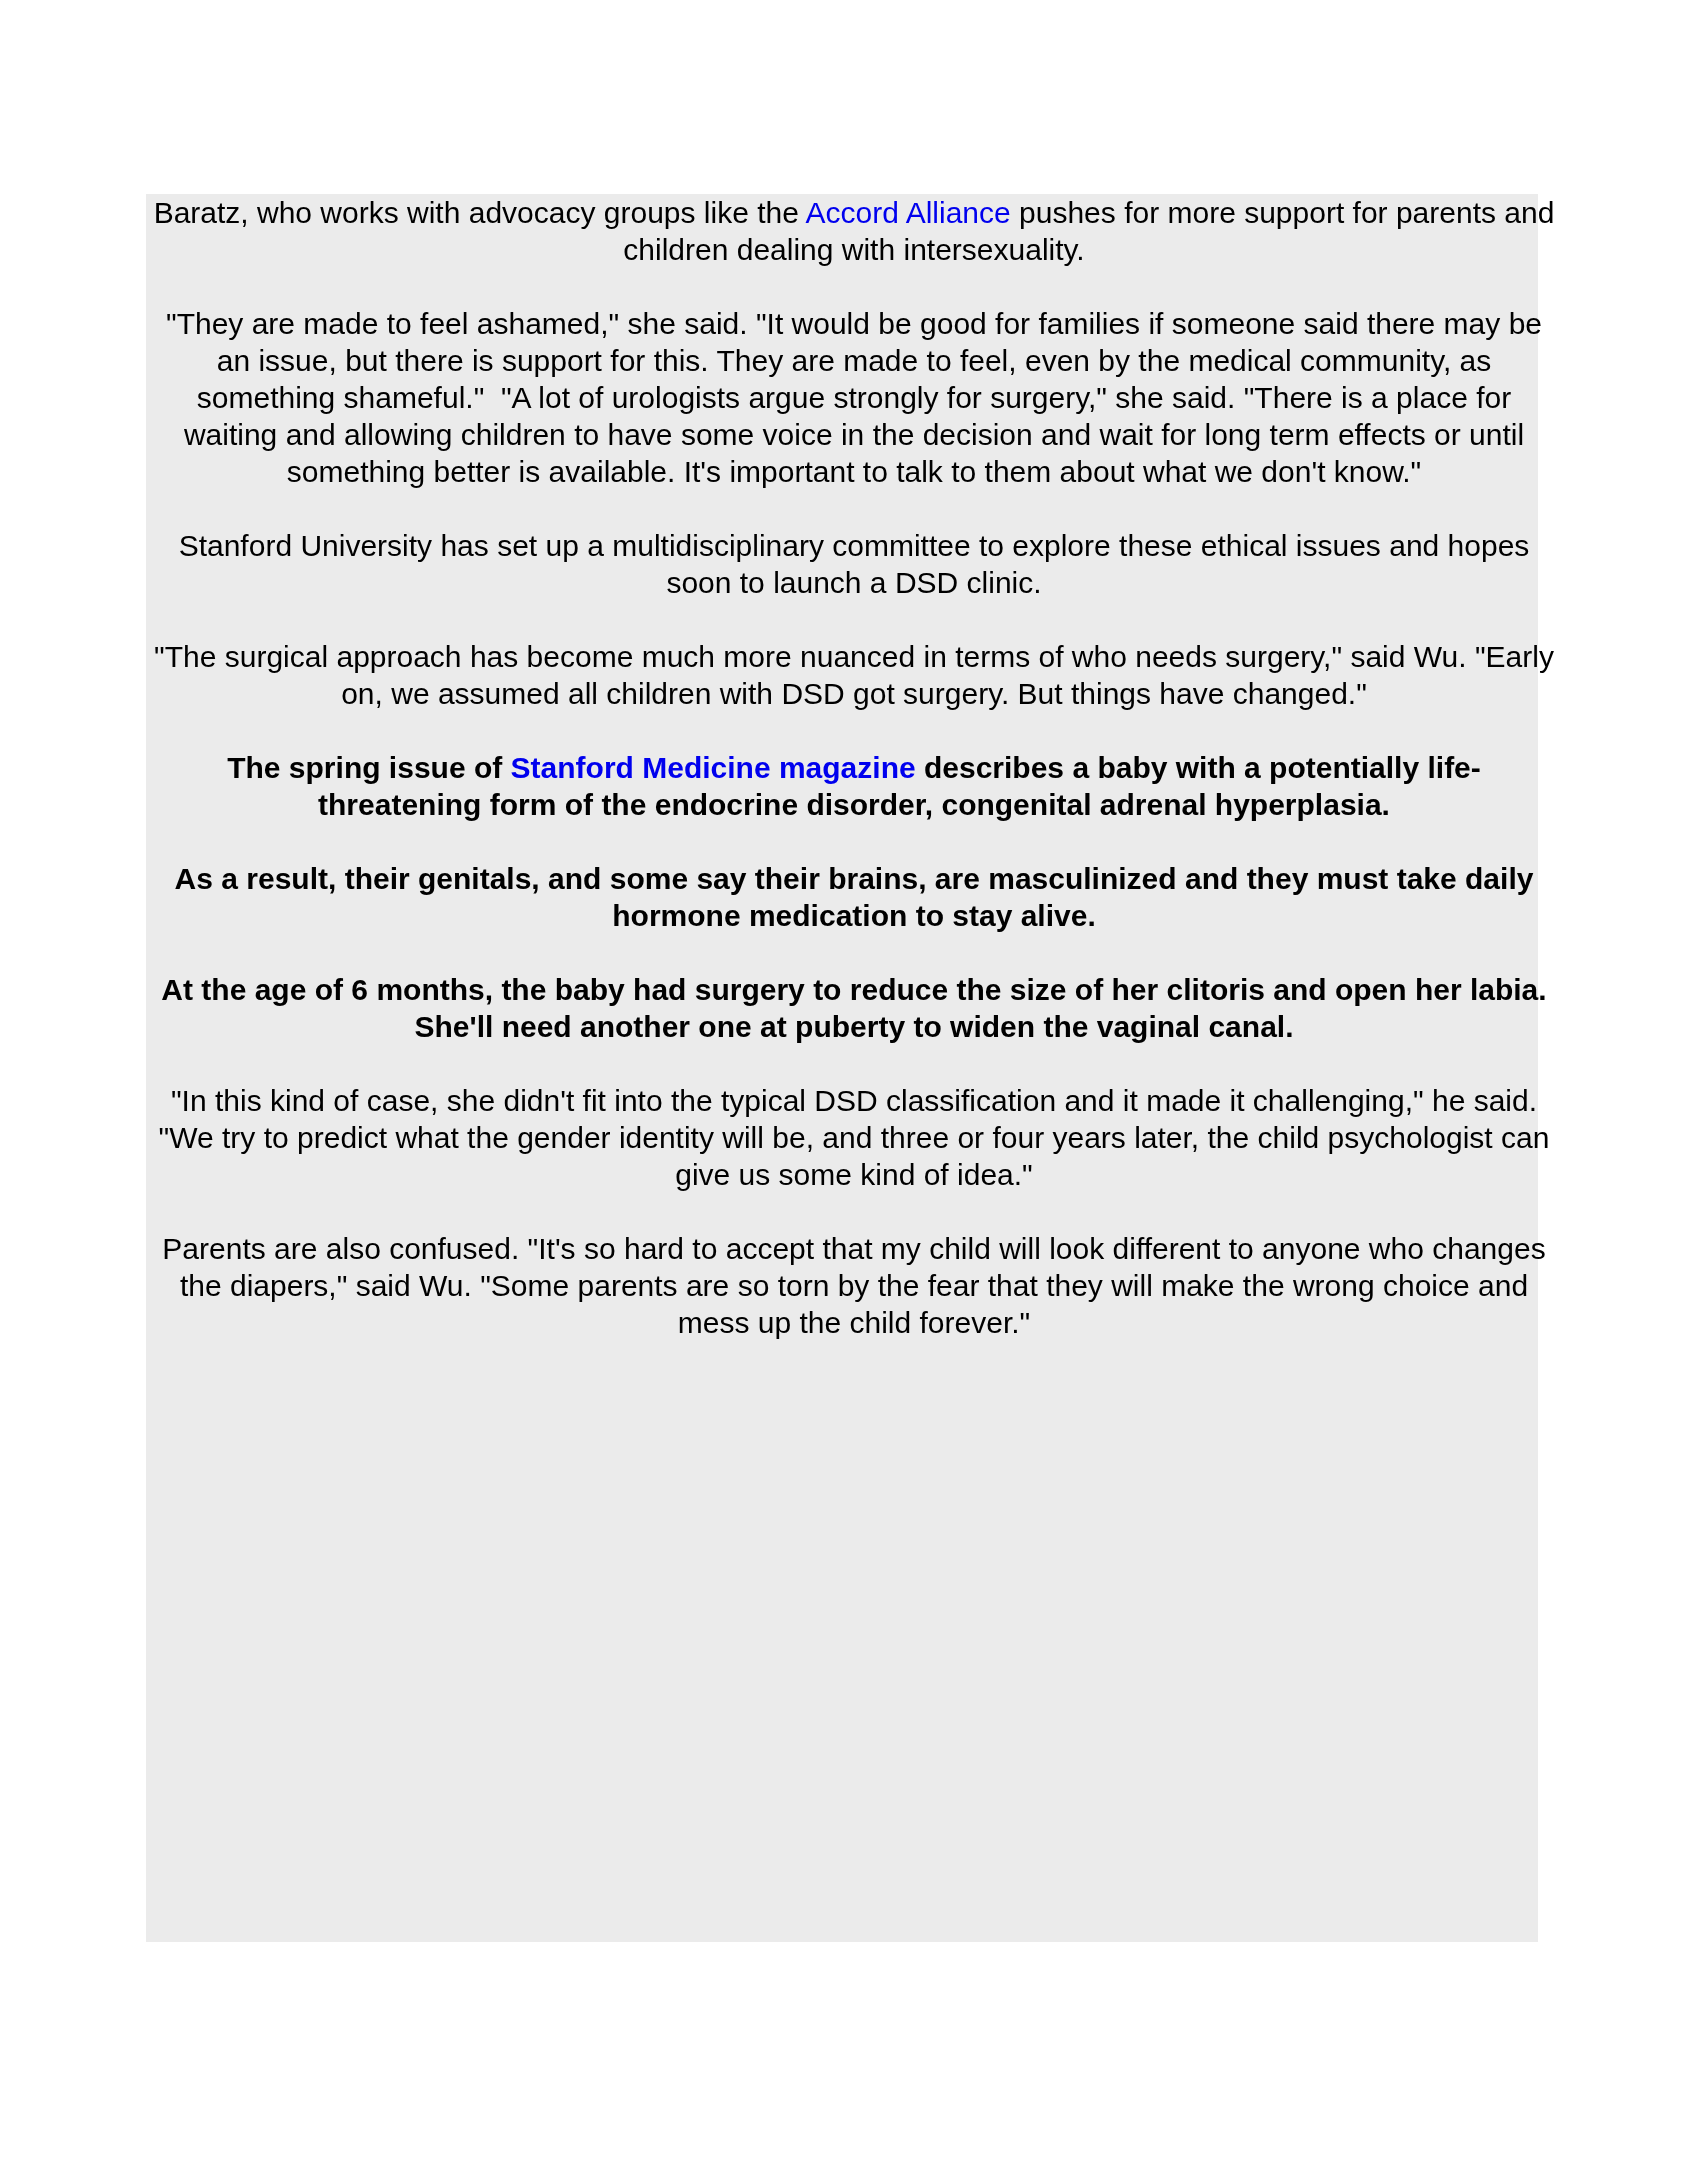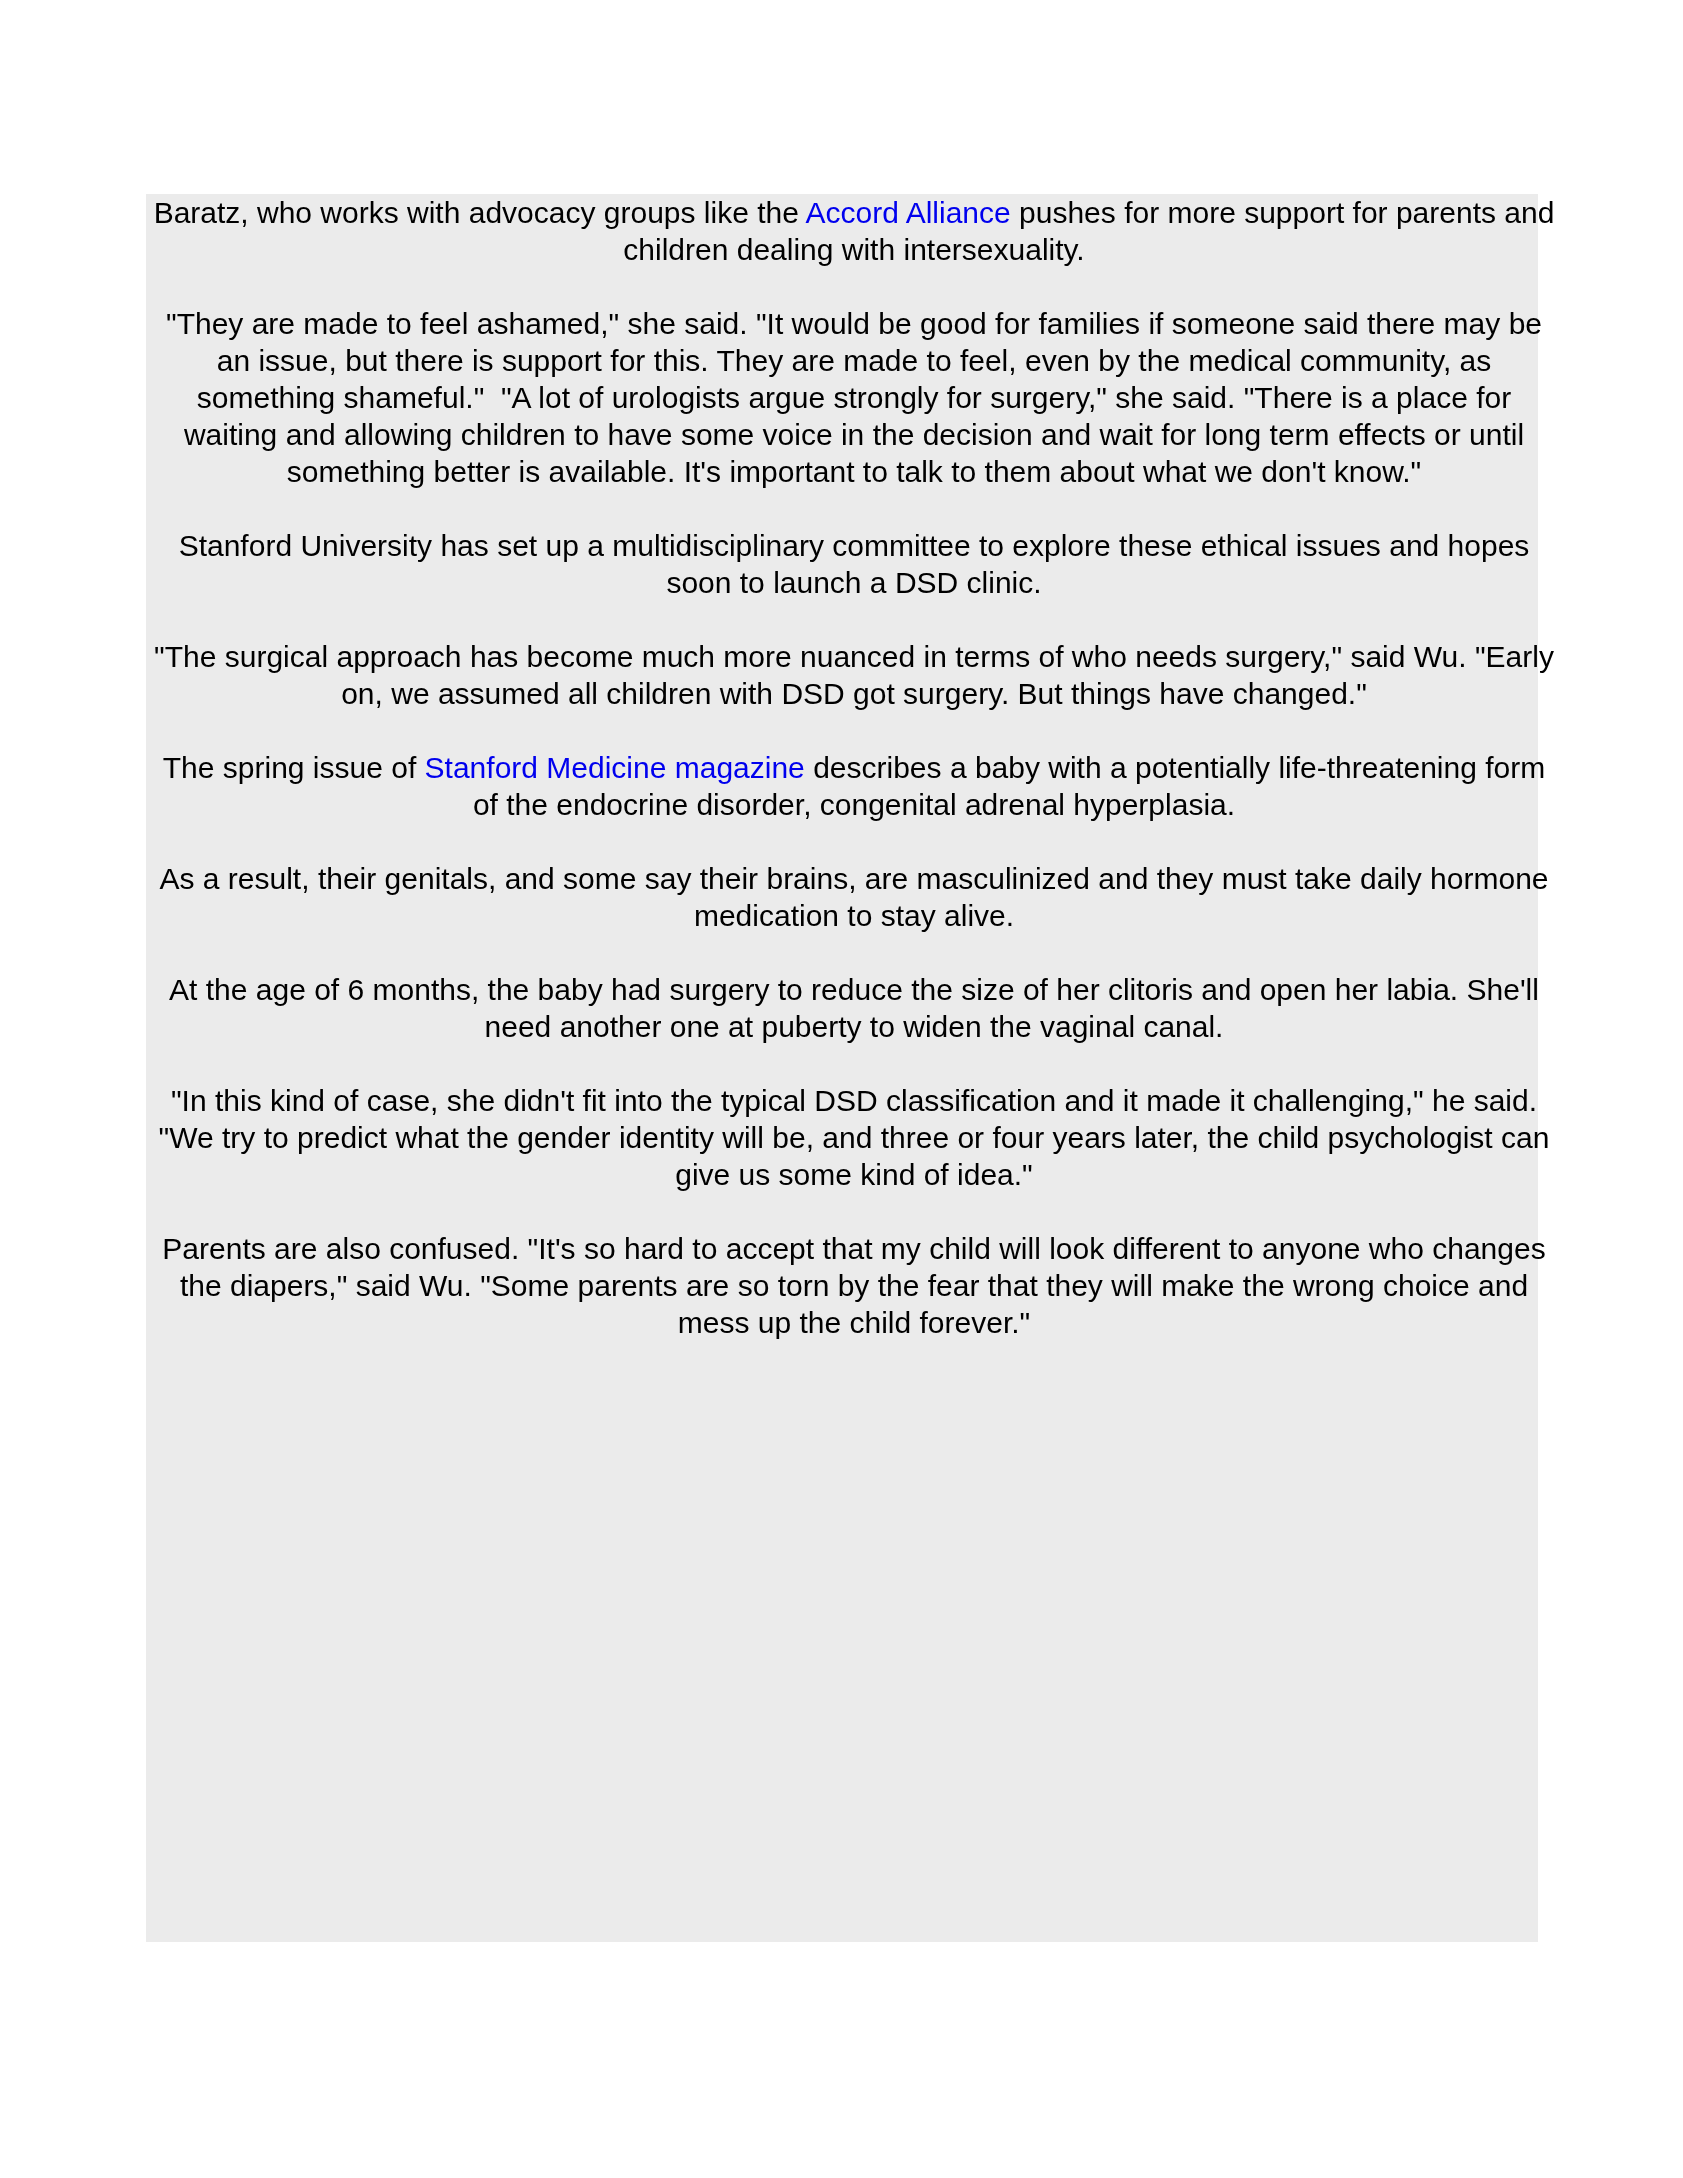--- a/index.html
+++ b/index.html
@@ -30,21 +30,21 @@
     text-align: center;
   }
   .para {
     margin: 37px 0 0 0;
     font-size: 30px;
     line-height: 37px;
     color: var(--text-color, #000000);
     white-space: pre-wrap;
   }
   .para:first-child { margin-top: 0; }
-  .para.bold { font-weight: normal; }
+  .para.bold { font-weight: bold; }
   .para a {
     color: var(--link-color, #0000ee);
     text-decoration: none;
     cursor: pointer;
   }
 </style>
 </head>
 <body style="background: rgb(255, 255, 255);">
 
 <div class="article-block">

